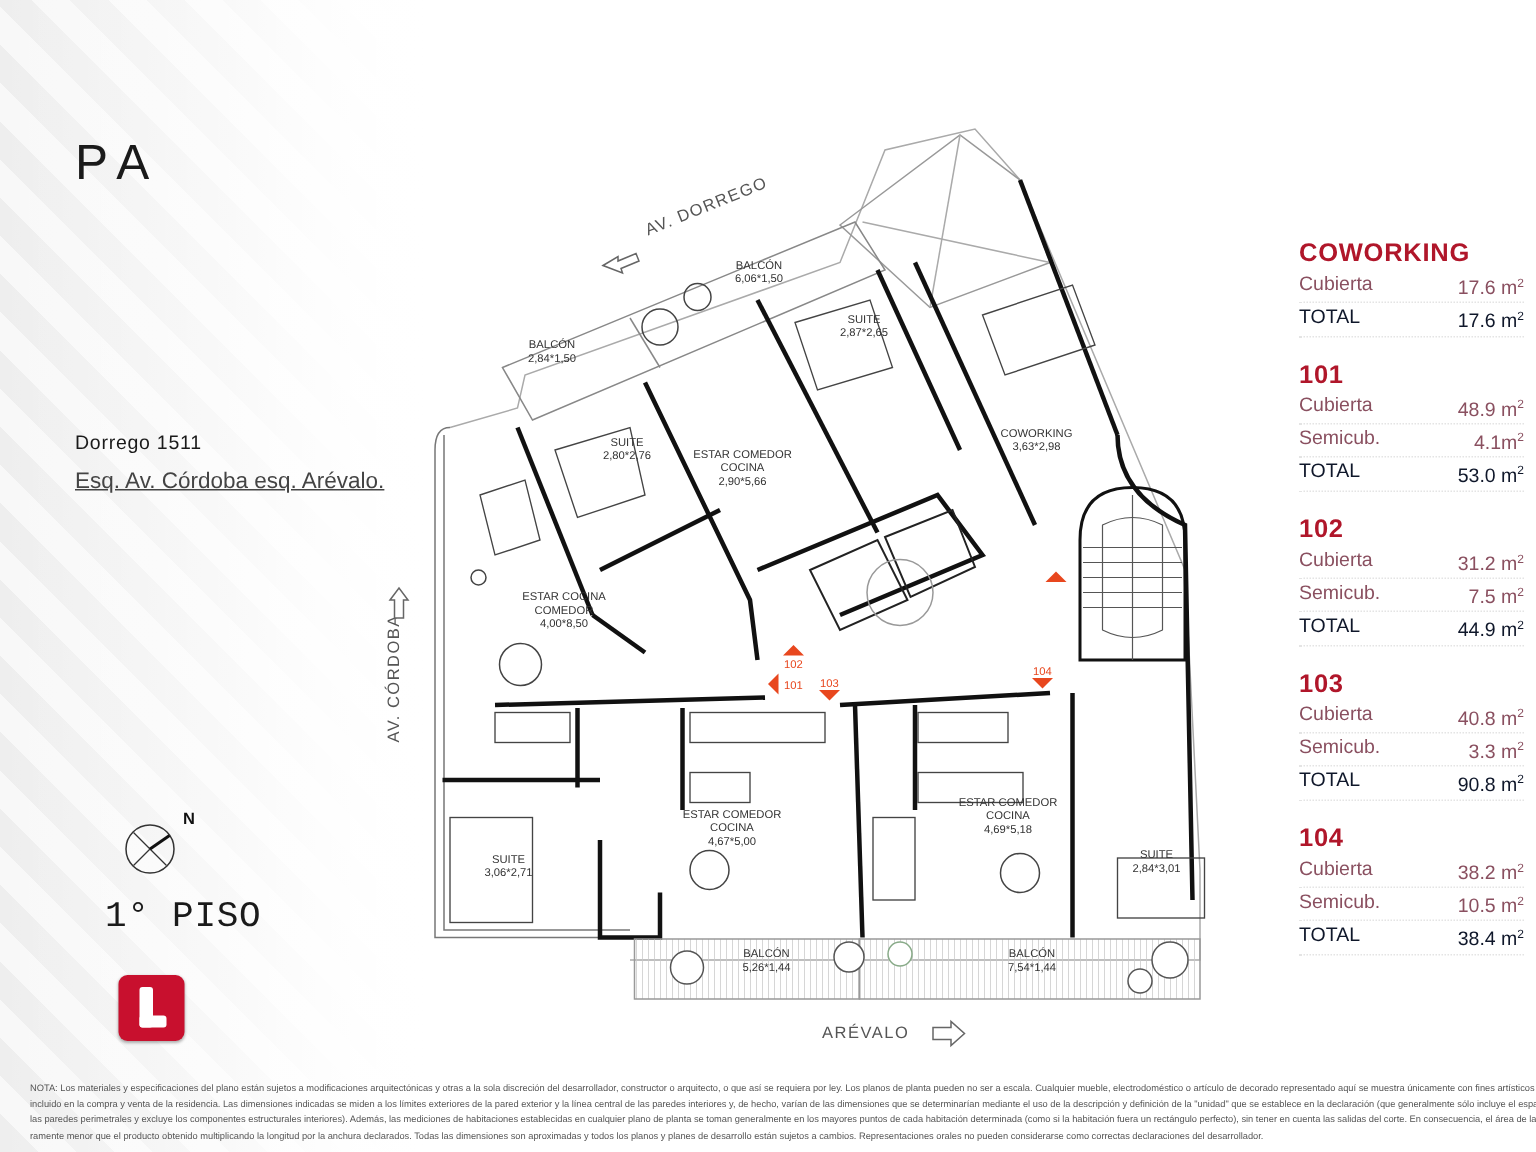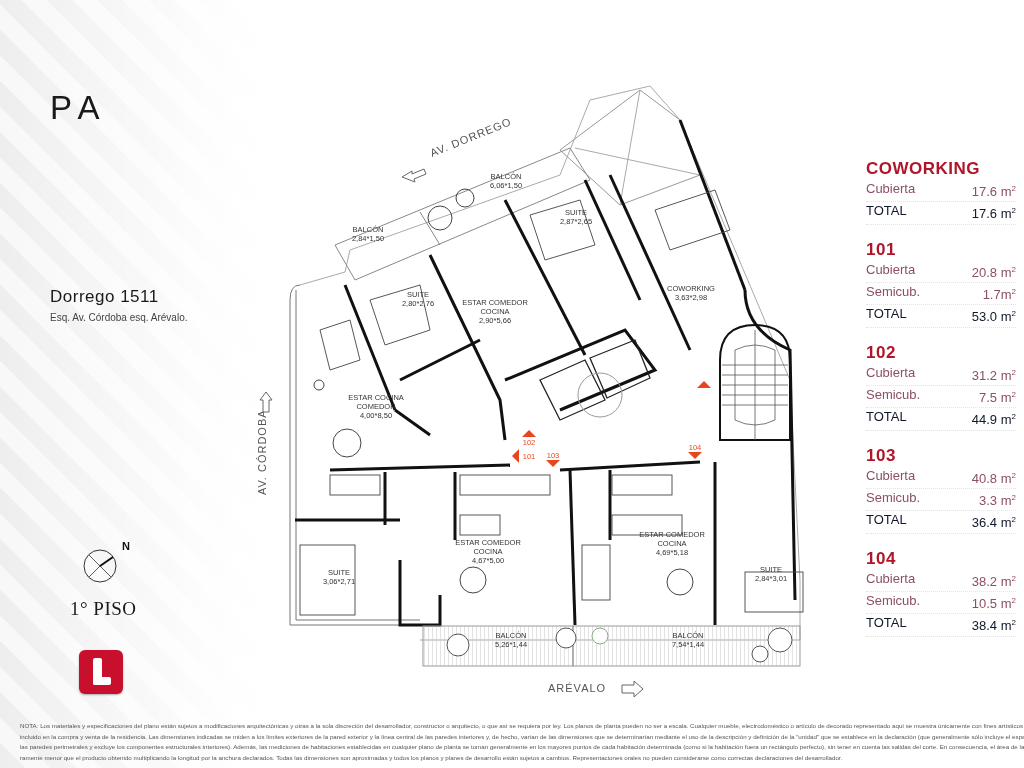--- a/index.html
+++ b/index.html
@@ -7,26 +7,26 @@
   .bg-pattern{position:absolute;left:0;top:0;width:300px;height:768px;overflow:hidden;
     background:
       linear-gradient(90deg,rgba(255,255,255,0) 0%,rgba(255,255,255,0.2) 50%,#fff 100%),
       repeating-linear-gradient(45deg,#eeeeee 0 18px,#f8f8f8 18px 36px),
       repeating-linear-gradient(-45deg,rgba(225,225,225,0.6) 0 22px,rgba(255,255,255,0.4) 22px 44px);
   }
   .bg-pattern:after{content:"";position:absolute;inset:0;background:linear-gradient(90deg,rgba(255,255,255,0) 0%,rgba(255,255,255,0.5) 45%,#fff 95%);}
 
   .title{position:absolute;left:50px;top:88px;font-family:Liberation Sans, sans-serif;font-weight:300;font-size:33px;line-height:39px;letter-spacing:8px;color:#1a1a1a;}
   .title span{display:block;}
-  .address{position:absolute;left:50px;top:287px;font-size:17px;color:#1a1a1a;font-family:"Liberation Sans",sans-serif;letter-spacing:0.5px;}
-  .address-sub{position:absolute;left:50px;top:312px;font-size:10px;color:#444;font-family:"Liberation Sans",sans-serif;}
+  .address{position:absolute;left:50px;top:287px;font-size:13px;color:#1a1a1a;font-family:"Liberation Sans",sans-serif;letter-spacing:0.5px;}
+  .address-sub{position:absolute;left:50px;top:312px;font-size:15px;color:#444;font-family:"Liberation Sans",sans-serif;text-decoration:underline;}
 
   .compass{position:absolute;left:82px;top:548px;width:36px;height:36px;}
   .compass-n{position:absolute;left:122px;top:540px;font-size:11px;font-weight:bold;color:#111;font-family:"Liberation Sans",sans-serif;}
-  .floor{position:absolute;left:70px;top:598px;font-size:19px;color:#1a1a1a;font-family:Liberation Serif, serif;letter-spacing:0.5px;}
+  .floor{position:absolute;left:70px;top:598px;font-size:24px;color:#1a1a1a;font-family:Liberation Mono, monospace;letter-spacing:0.5px;}
   .logo{position:absolute;left:79px;top:650px;width:44px;height:44px;border-radius:6px;background:#c8102e;box-shadow:0 1px 2px rgba(0,0,0,0.3);}
   .logo-l{position:absolute;left:14px;top:8px;width:9px;height:27px;background:#fff;border-radius:2px;}
   .logo-l2{position:absolute;left:14px;top:27px;width:18px;height:8px;background:#fff;border-radius:2px;}
 
   .plan{position:absolute;left:240px;top:85px;width:600px;height:620px;}
 
   .summary{position:absolute;left:866px;top:158px;width:150px;font-family:"Liberation Sans",sans-serif;}
   .unit{margin-bottom:14px;}
   .unit-name{font-size:17px;font-weight:bold;color:#b0162a;letter-spacing:0.5px;line-height:22px;}
   .row{display:flex;justify-content:space-between;font-size:13px;line-height:18px;border-bottom:1px dotted #e4e4e4;}
@@ -224,25 +224,25 @@
       </div>
     <div class="row total">
         <span class="lbl">TOTAL</span>
         <span class="val"><span>17.6 m</span><sup>2</sup></span>
       </div>
   </div>
   <div class="unit">
     <div class="unit-name">101</div>
     <div class="row">
         <span class="lbl">Cubierta</span>
-        <span class="val"><span>20.8 m</span><sup>2</sup></span>
-      </div>
-    <div class="row">
-        <span class="lbl">Semicub.</span>
-        <span class="val"><span>1.7m</span><sup>2</sup></span>
+        <span class="val"><span>48.9 m</span><sup>2</sup></span>
+      </div>
+    <div class="row">
+        <span class="lbl">Semicub.</span>
+        <span class="val"><span>4.1m</span><sup>2</sup></span>
       </div>
     <div class="row total">
         <span class="lbl">TOTAL</span>
         <span class="val"><span>53.0 m</span><sup>2</sup></span>
       </div>
   </div>
   <div class="unit">
     <div class="unit-name">102</div>
     <div class="row">
         <span class="lbl">Cubierta</span>
@@ -262,21 +262,21 @@
     <div class="row">
         <span class="lbl">Cubierta</span>
         <span class="val"><span>40.8 m</span><sup>2</sup></span>
       </div>
     <div class="row">
         <span class="lbl">Semicub.</span>
         <span class="val"><span>3.3 m</span><sup>2</sup></span>
       </div>
     <div class="row total">
         <span class="lbl">TOTAL</span>
-        <span class="val"><span>36.4 m</span><sup>2</sup></span>
+        <span class="val"><span>90.8 m</span><sup>2</sup></span>
       </div>
   </div>
   <div class="unit">
     <div class="unit-name">104</div>
     <div class="row">
         <span class="lbl">Cubierta</span>
         <span class="val"><span>38.2 m</span><sup>2</sup></span>
       </div>
     <div class="row">
         <span class="lbl">Semicub.</span>

